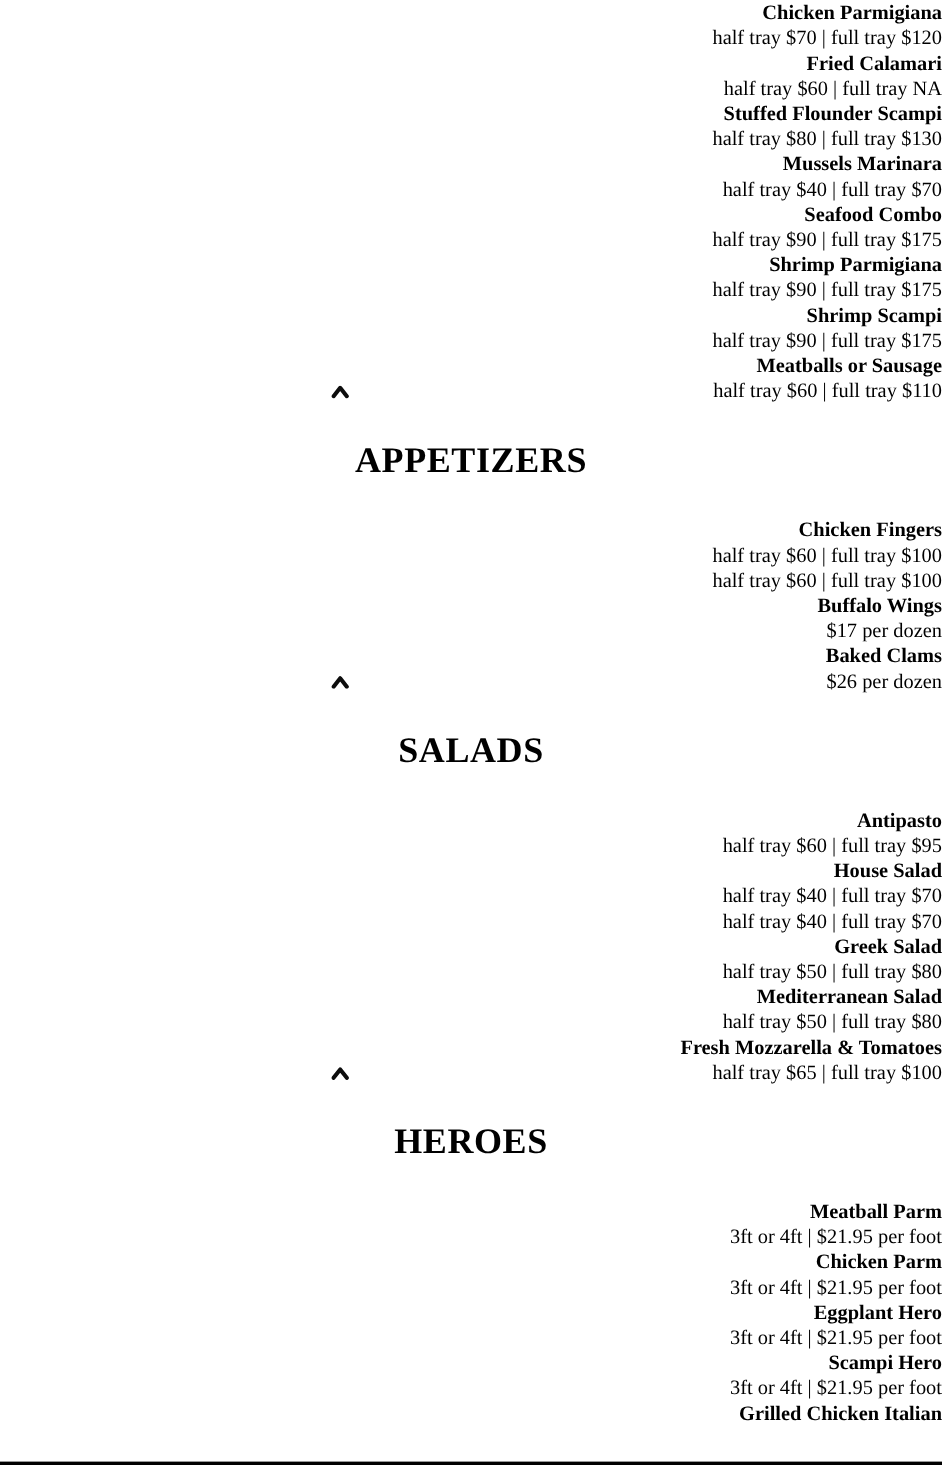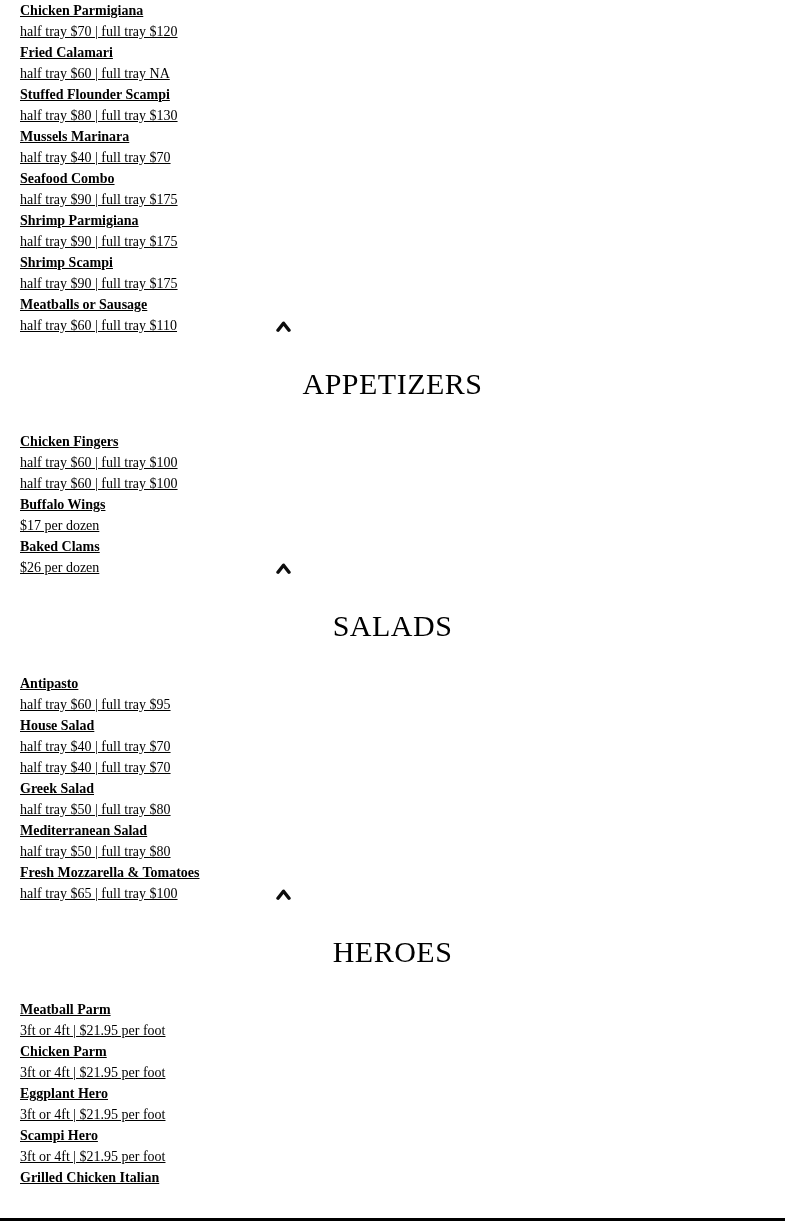--- a/index.html
+++ b/index.html
@@ -15,32 +15,31 @@
     background: #ffffff;
     color: #000000;
     font-family: "Liberation Serif", "DejaVu Serif", serif;
   }
   .menu {
     width: 785px;
   }
   .section-heading {
     font-size: 30px;
     line-height: 37px;
-    font-weight: normal;
+    font-weight: bold;
     text-align: center;
     margin: 29px 0;
     letter-spacing: 0.5px;
   }
   .item-list {
     position: relative;
     margin-left: 20px;
-    text-align: left;
-    font-size: 14px;
+    text-align: right;
+    font-size: 17px;
     line-height: 21px;
-    text-decoration: underline;
   }
   .item-name {
     font-weight: bold;
   }
   .item-price {
     font-weight: normal;
   }
   .collapse-toggle {
     position: absolute;
     left: 256px;

